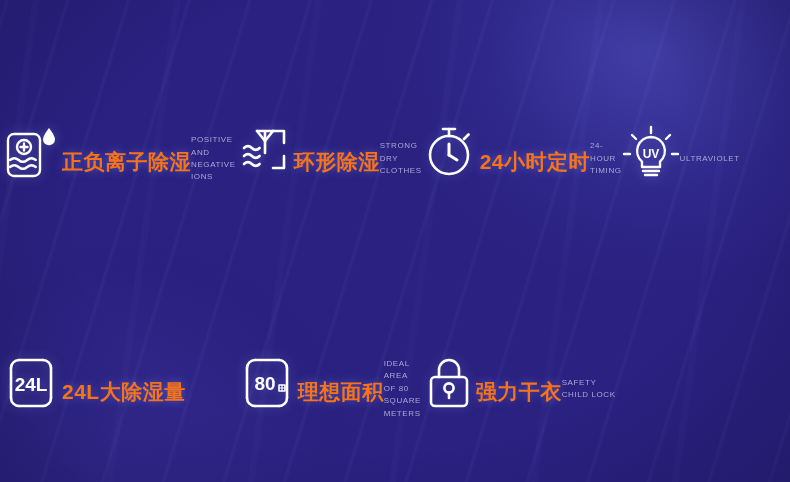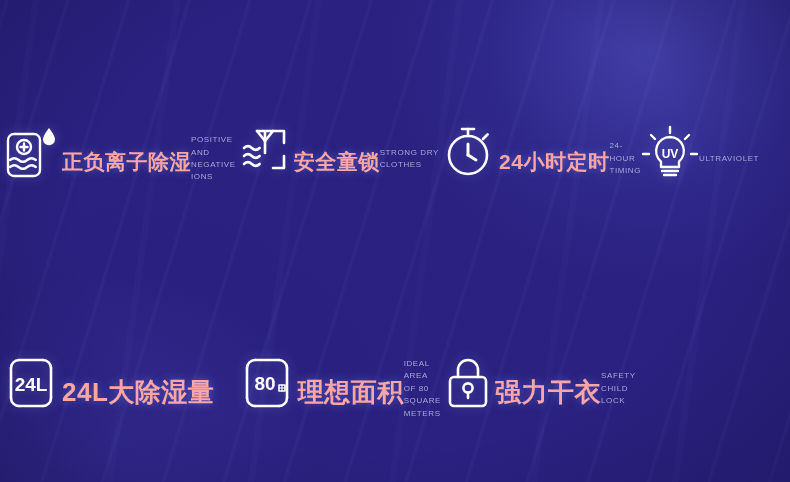--- a/index.html
+++ b/index.html
@@ -101,30 +101,30 @@
     align-items: center;
     justify-content: center;
   }
   .icon-wrap svg {
     display: block;
     filter: drop-shadow(0 0 6px rgba(150,170,255,0.35));
   }
 
   .title {
     margin-top: 18px;
-    color: #fca5a5;
+    color: #f97316;
     font-size: 21px;
     font-weight: bold;
     letter-spacing: 0.5px;
     text-align: center;
     line-height: 1.1;
     text-shadow: 0 0 10px rgba(130,150,255,0.45);
     white-space: nowrap;
   }
-  .cell.row2 .title { font-size: 26px; }
+  .cell.row2 .title { font-size: 21px; }
 
   .sub {
     margin-top: 12px;
     color: #a7a9d6;
     font-size: 8px;
     letter-spacing: 0.6px;
     line-height: 1.55;
     max-width: 140px;
     text-transform: uppercase;
   }
@@ -162,21 +162,21 @@
           <path d="M21 7h16M29 7v10"></path>
           <path d="M21 7l8 10 8-10"></path>
           <path d="M37 7h11v12"></path>
           <path d="M37 44h11V32"></path>
           <path d="M29 17v12"></path>
           <path d="M8 24c2.6-2.6 5.2-2.6 7.8 0s5.2 2.6 7.8 0"></path>
           <path d="M8 32c2.6-2.6 5.2-2.6 7.8 0s5.2 2.6 7.8 0"></path>
           <path d="M8 40c2.6-2.6 5.2-2.6 7.8 0s5.2 2.6 7.8 0"></path>
         </svg>
       </div>
-      <div class="title">安全童锁</div>
+      <div class="title">环形除湿</div>
       <div class="sub">STRONG DRY CLOTHES</div>
     </div>
 
     <div class="cell row1">
       <div class="icon-wrap">
         <svg width="58" height="58" viewBox="0 0 58 58" fill="none" stroke="#ffffff" stroke-width="2.6" stroke-linecap="round" stroke-linejoin="round">
           <circle cx="27" cy="31" r="19"></circle>
           <path d="M21 5h12"></path>
           <path d="M27 5v7"></path>
           <path d="M42 15l4.5-4.5"></path>

